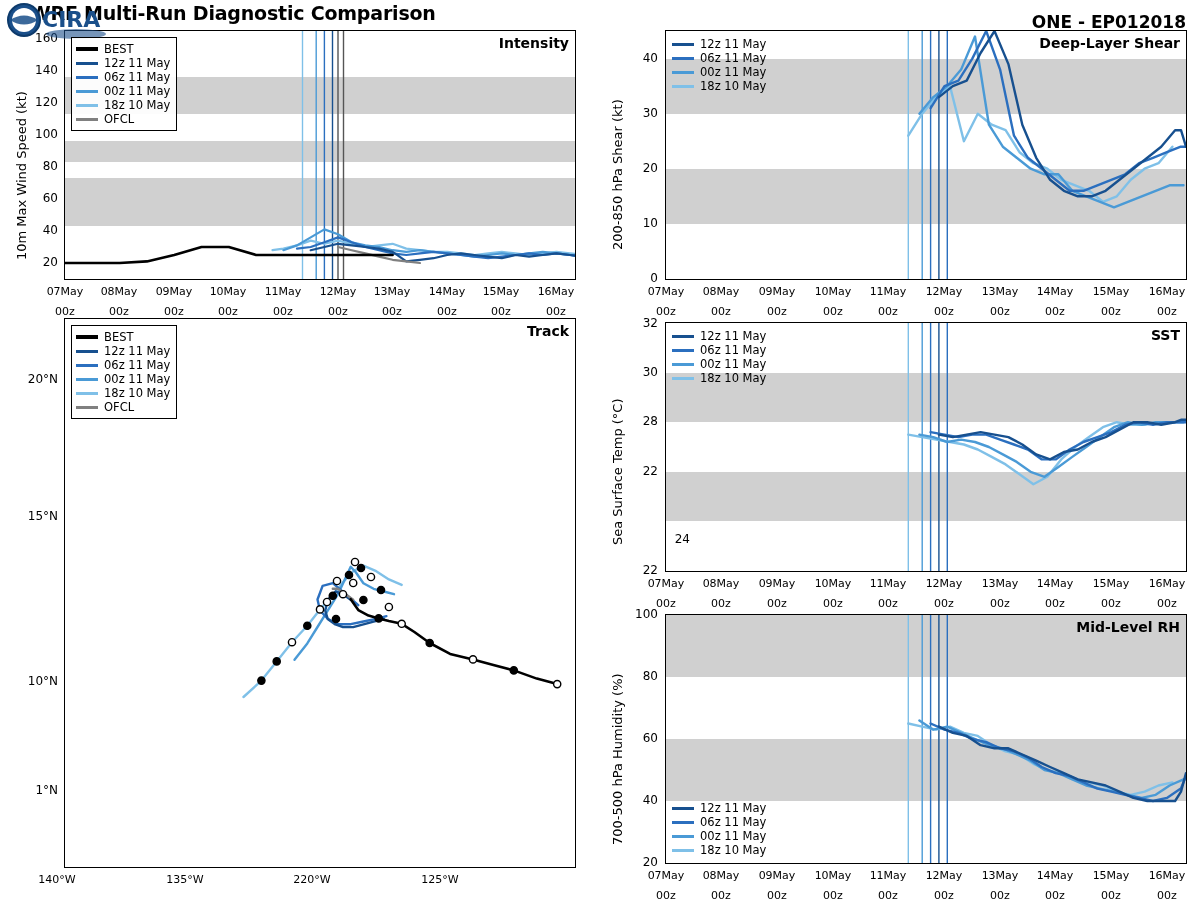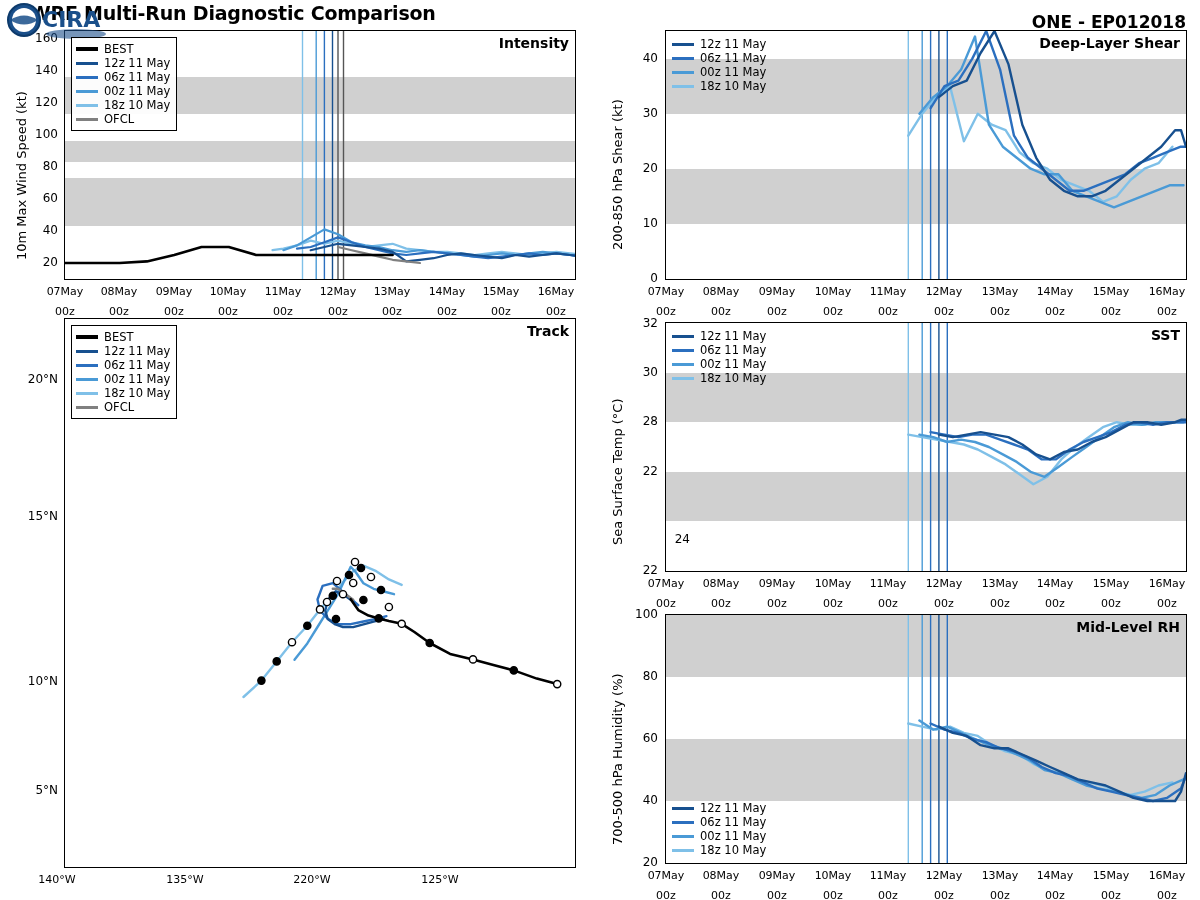--- a/index.html
+++ b/index.html
@@ -236,21 +236,21 @@
           <span class="legend-swatch" style="background:#7fc0e8;"></span>
           <span class="legend-text">18z 10 May</span>
         </div>
       <div class="legend-row">
           <span class="legend-swatch" style="background:#808080;"></span>
           <span class="legend-text">OFCL</span>
         </div>
     </div>
   </div>
 
-  <div class="ytick" style="left:18px;top:783px;width:40px;">5°N</div>
+  <div class="ytick" style="left:18px;top:783px;width:40px;">1°N</div>
   <div class="ytick" style="left:18px;top:646px;width:40px;margin-top:28px;">10°N</div>
   <div class="ytick" style="left:18px;top:509px;width:40px;">15°N</div>
   <div class="ytick" style="left:18px;top:372px;width:40px;">20°N</div>
 
   <div class="xtick" style="left:22px;top:870px;width:70px;">140°W</div>
   <div class="xtick" style="left:150px;top:870px;width:70px;">135°W</div>
   <div class="xtick" style="left:277px;top:870px;width:70px;">220°W</div>
   <div class="xtick" style="left:405px;top:870px;width:70px;">125°W</div>
 </div>
 

